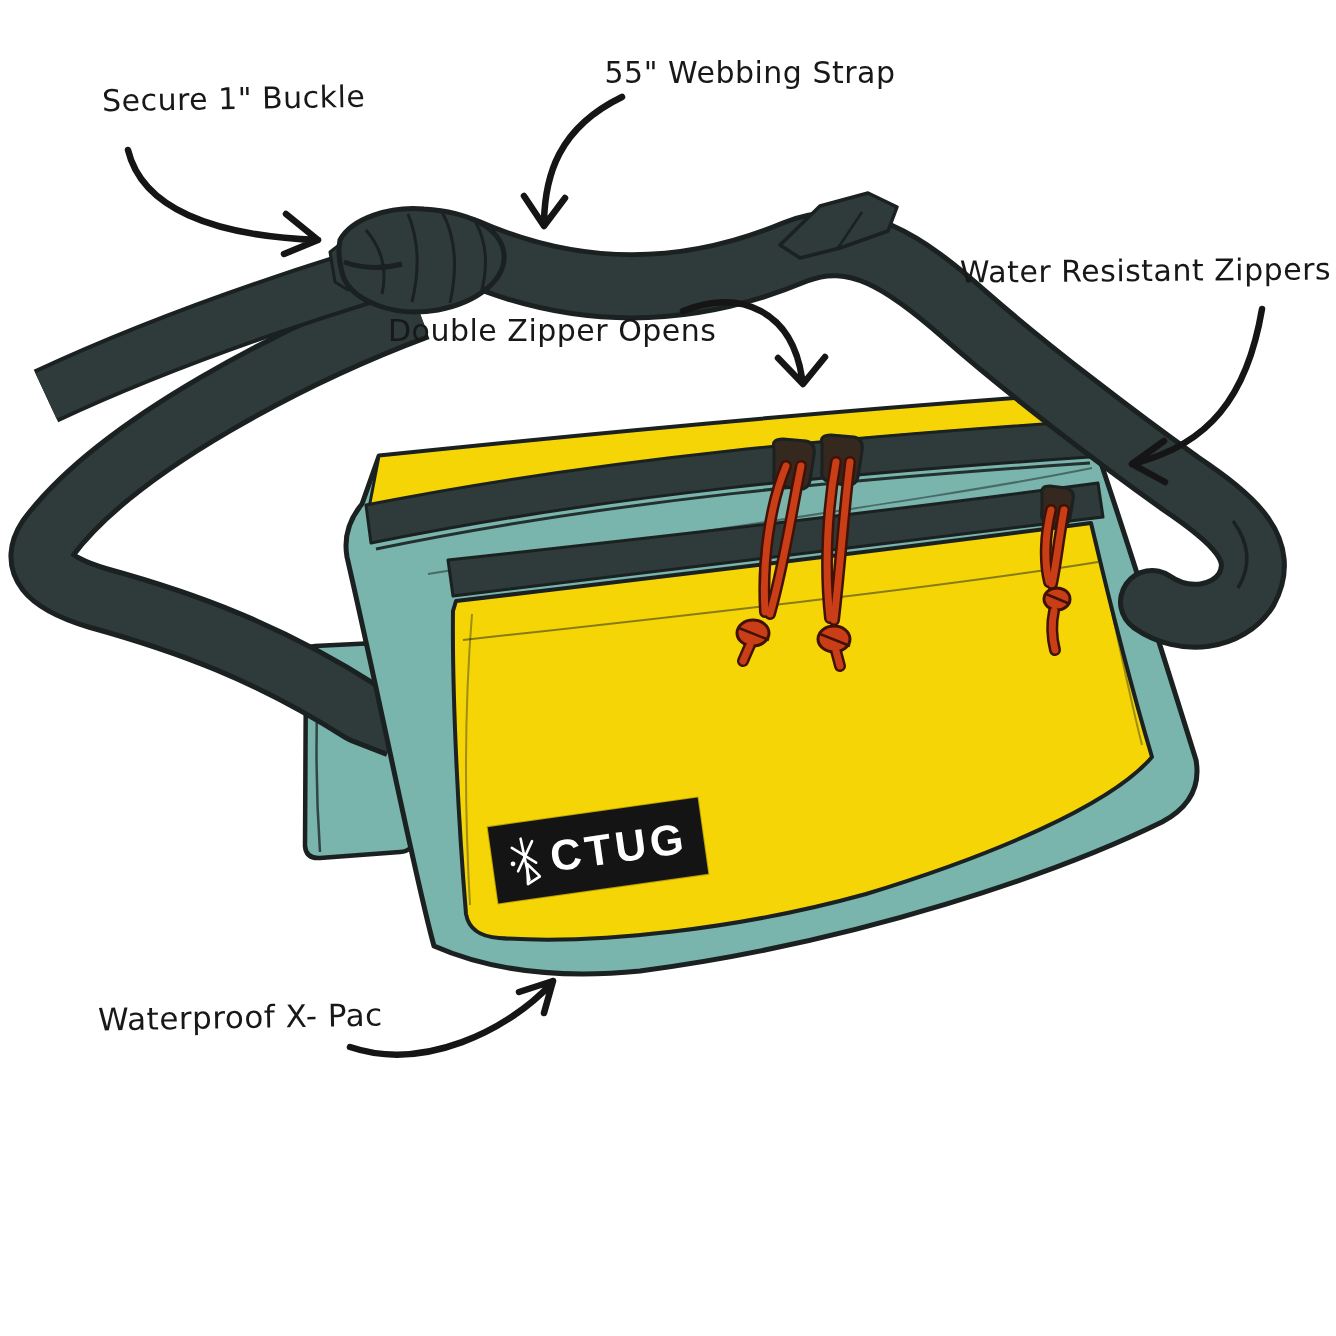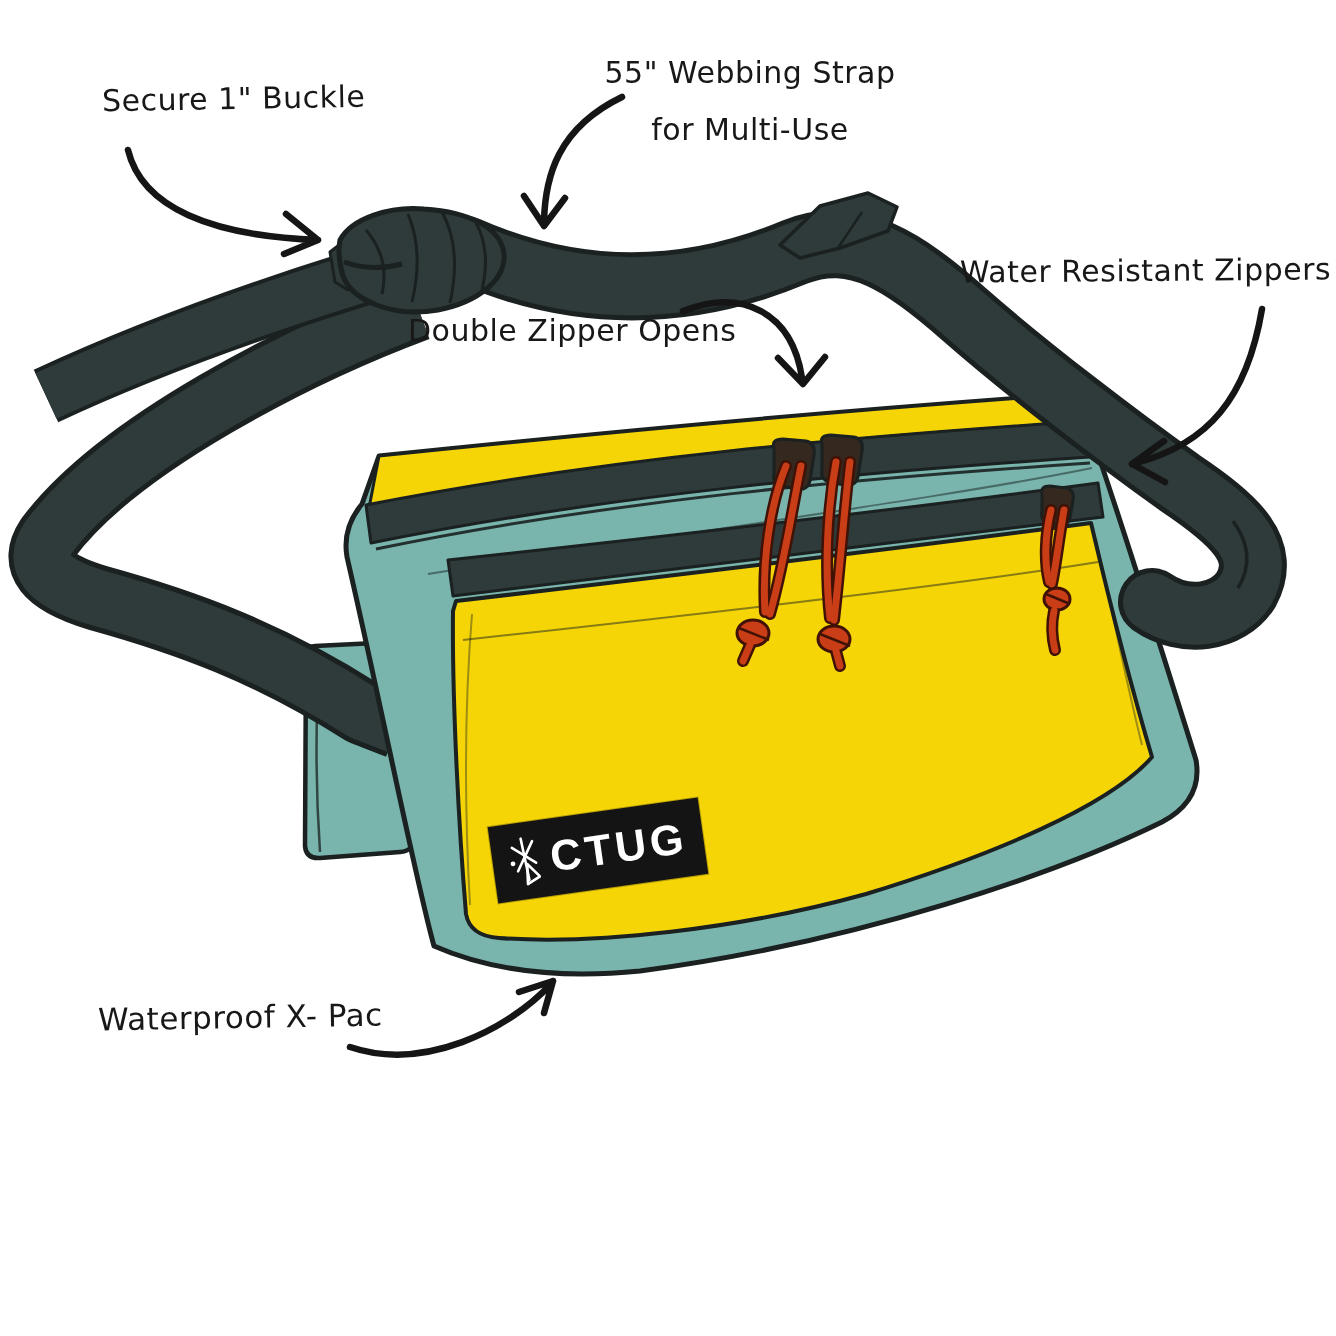--- a/index.html
+++ b/index.html
@@ -153,26 +153,25 @@
       <path class="arrow" d="M1262 309 C1247 398 1208 444 1136 463 M1132 464 L1164 441 M1132 464 L1165 482"></path>
       <path class="arrow" d="M683 311 C742 288 792 312 802 378 M803 384 L778 358 M803 384 L825 357"></path>
       <path class="arrow" d="M350 1047 C424 1072 508 1030 551 984 M553 981 L544 1013 M553 981 L519 992"></path>
     </g>
   </svg>
 
   <div class="label" style="left:102px;top:82px;transform:rotate(-1deg);">Secure 1" Buckle</div>
 
   <div class="label center two-line" style="left:588px;top:56px;width:324px;">
     <div>55" Webbing Strap</div>
-    <div>for Multi-Use</div>
   </div>
 
   <div class="label" style="left:960px;top:254px;transform:rotate(-0.5deg);">Water Resistant Zippers</div>
 
-  <div class="label center two-line" style="left:408px;top:314px;width:324px;">
+  <div class="label center two-line" style="left:388px;top:314px;width:324px;">
     <div>Double Zipper Opens</div>
   </div>
 
   <div class="label" style="left:98px;top:1000px;font-size:31px;transform:rotate(-1deg);">Waterproof X- Pac</div>
 
   <div class="logo">
     <svg class="logo-icon" viewBox="0 0 30 54">
       <g fill="none" stroke="#FFFFFF" stroke-width="2.6" stroke-linecap="round">
         <path d="M15 4 L18 46"></path>
         <path d="M5 12 L27 30"></path>

